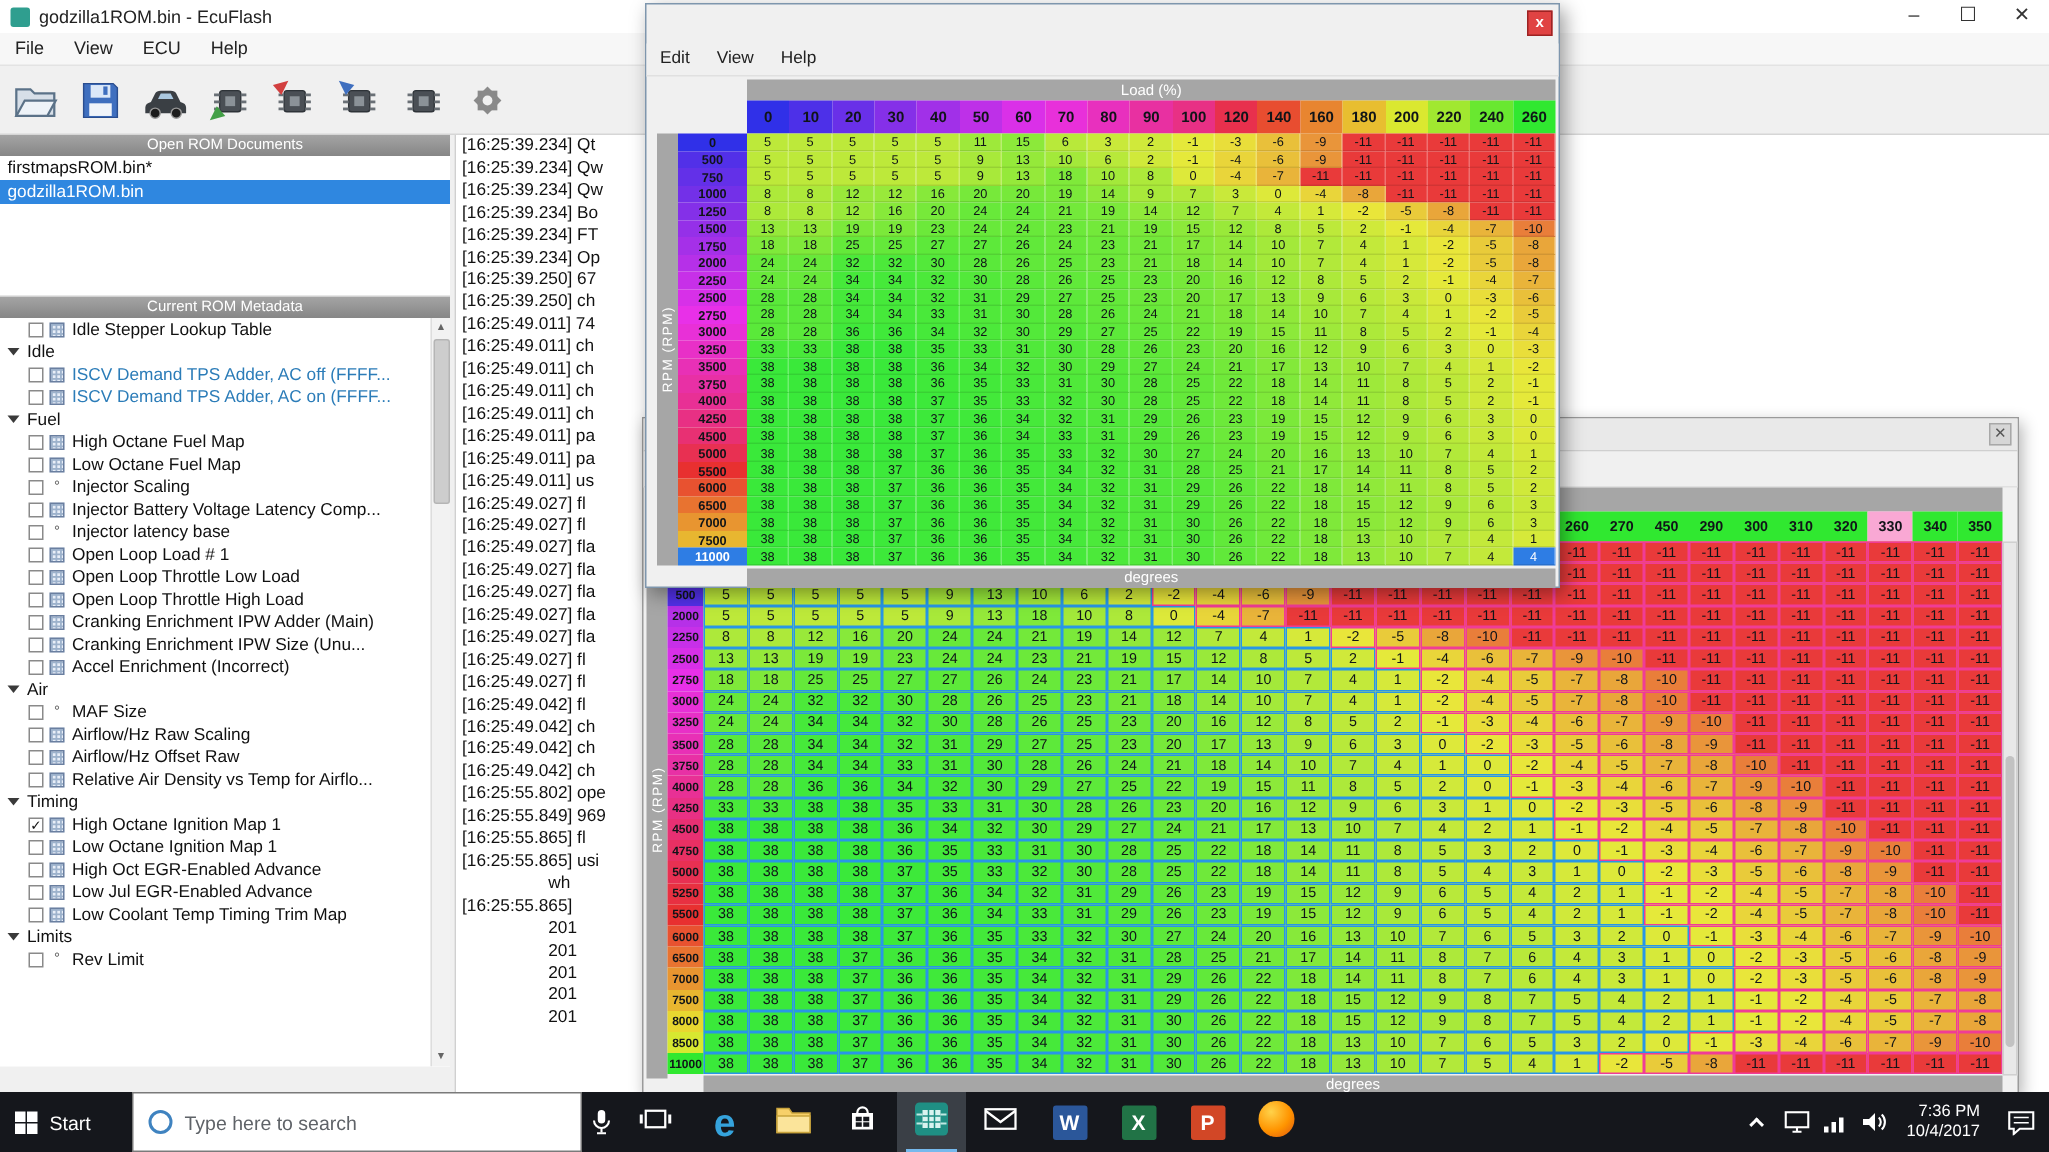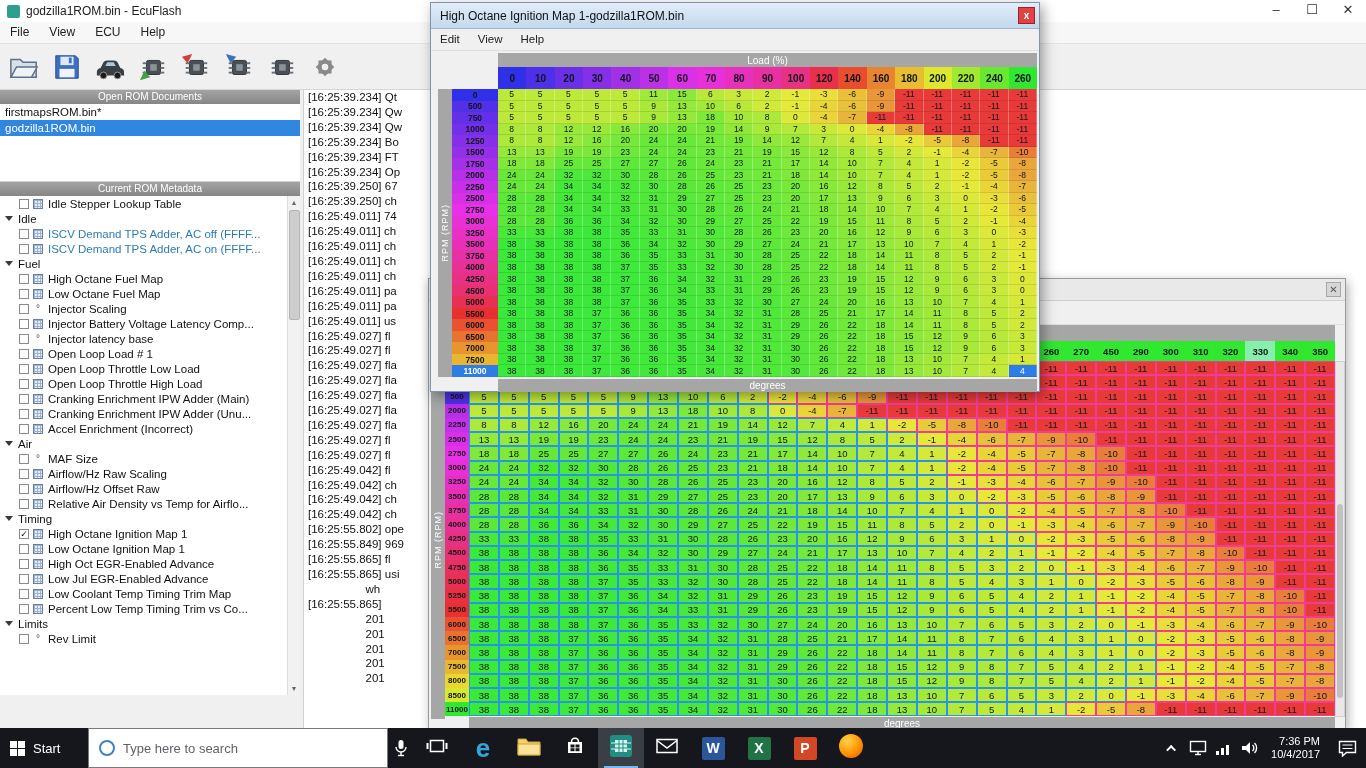--- a/index.html
+++ b/index.html
@@ -15,21 +15,21 @@
   .win-controls span{width:36px;text-align:center;font-size:13px;color:#333;line-height:20px;cursor:default;}
   .menubar{position:absolute;left:0;top:22px;width:1366px;height:22px;background:#f7f7f7;border-bottom:1px solid #e3e3e3;z-index:1;}
   .menu-item{display:inline-block;padding:3px 10px;font-size:12px;color:#222;}
   .toolbar{position:absolute;left:0;top:44px;width:1366px;height:46px;background:#f0f0f0;border-bottom:1px solid #d6d6d6;display:flex;align-items:center;z-index:1;}
   .tool-btn{width:38px;height:38px;margin-left:5px;display:flex;align-items:center;justify-content:center;}
   .tool-btn svg{display:block;}
 
   
   #left-col{position:absolute;left:0;top:90px;width:300px;height:638px;background:#f0f0f0;z-index:1;}
   .panel-header{height:14px;background:linear-gradient(#a4a4a4,#868686);color:#fff;font-size:10px;text-align:center;line-height:14px;}
-  #doc-list{height:78px;background:#fff;border-bottom:1px solid #d0d0d0;overflow:hidden;}
+  #doc-list{height:94px;background:#fff;border-bottom:1px solid #d0d0d0;overflow:hidden;}
   .doc-item{height:16px;line-height:16px;font-size:11.5px;padding-left:5px;color:#111;white-space:nowrap;}
   .doc-item.sel{background:#2f87e0;color:#fff;}
   #meta-tree{height:499px;background:#fff;overflow:hidden;position:relative;}
   .tree-group{height:15px;display:flex;align-items:center;padding-left:5px;font-size:11.5px;color:#111;}
   .tri{width:0;height:0;border-left:4px solid transparent;border-right:4px solid transparent;border-top:5px solid #3a3a3a;margin-right:5px;}
   .tree-item{height:15px;display:flex;align-items:center;padding-left:19px;font-size:11.5px;color:#111;white-space:nowrap;overflow:hidden;}
   .cb{width:10px;height:10px;border:1px solid #8a8a8a;background:#fff;margin-right:4px;font-size:9px;line-height:9px;text-align:center;color:#111;flex:none;}
   .grid-ic{width:10px;height:10px;margin-right:5px;flex:none;border:1px solid #6a7fa0;background-color:#e8eef8;background-image:linear-gradient(#9db2cc 1px,transparent 1px),linear-gradient(90deg,#9db2cc 1px,transparent 1px);background-size:3px 3px;}
   .scalar-ic{width:10px;margin-right:5px;flex:none;color:#555;font-size:10px;line-height:10px;text-align:center;}
   .tlabel{overflow:hidden;text-overflow:ellipsis;}
@@ -324,21 +324,21 @@
           <span class="tlabel">Open Loop Throttle High Load</span>
         </div>
         <div class="tree-item">
           <span class="cb"></span>
           <span class="grid-ic"></span>
           <span class="tlabel">Cranking Enrichment IPW Adder (Main)</span>
         </div>
         <div class="tree-item">
           <span class="cb"></span>
           <span class="grid-ic"></span>
-          <span class="tlabel">Cranking Enrichment IPW Adder (Unu...</span>
+          <span class="tlabel">Cranking Enrichment IPW Size (Unu...</span>
         </div>
         <div class="tree-item">
           <span class="cb"></span>
           <span class="grid-ic"></span>
           <span class="tlabel">Accel Enrichment (Incorrect)</span>
         </div>
         <div class="tree-group">
           <span class="tri"></span>
           <span>Air</span>
         </div>
@@ -383,25 +383,20 @@
         </div>
         <div class="tree-item">
           <span class="cb"></span>
           <span class="grid-ic"></span>
           <span class="tlabel">Low Jul EGR-Enabled Advance</span>
         </div>
         <div class="tree-item">
           <span class="cb"></span>
           <span class="grid-ic"></span>
           <span class="tlabel">Low Coolant Temp Timing Trim Map</span>
-        </div>
-        <div class="tree-item">
-          <span class="cb"></span>
-          <span class="grid-ic"></span>
-          <span class="tlabel">Percent Low Temp Timing Trim vs Co...</span>
         </div>
         <div class="tree-group">
           <span class="tri"></span>
           <span>Limits</span>
         </div>
         <div class="tree-item">
           <span class="cb"></span>
           <span class="scalar-ic">°</span>
           <span class="tlabel">Rev Limit</span>
         </div>
@@ -439,21 +434,21 @@
         <div class="mcell chead" style="background: rgb(161, 232, 48);">220</div>
         <div class="mcell chead" style="background: rgb(105, 232, 48);">240</div>
         <div class="mcell chead" style="background: rgb(77, 232, 48);">250</div>
         <div class="mcell chead" style="background: rgb(48, 232, 48);">260</div>
         <div class="mcell chead" style="background: rgb(48, 232, 48);">270</div>
         <div class="mcell chead" style="background: rgb(48, 232, 48);">450</div>
         <div class="mcell chead" style="background: rgb(48, 232, 48);">290</div>
         <div class="mcell chead" style="background: rgb(48, 232, 48);">300</div>
         <div class="mcell chead" style="background: rgb(48, 232, 48);">310</div>
         <div class="mcell chead" style="background: rgb(48, 232, 48);">320</div>
-        <div class="mcell chead" style="background: #86efac;">330</div>
+        <div class="mcell chead" style="background: #f9a8d4;">330</div>
         <div class="mcell chead" style="background: rgb(48, 232, 48);">340</div>
         <div class="mcell chead" style="background: rgb(48, 232, 48);">350</div>
       </div>
     <div class="axis-bar vert" style="left:2px;top:82px;width:14px;height:358px;">
         <span>RPM (RPM)</span>
       </div>
     <div class="rowheads" id="bg-rowheads" style="left:16px;top:82px;width:24px;">
         <div class="mcell rhead" style="height: 14.22px; background: rgb(48, 48, 232);">0</div>
         <div class="mcell rhead" style="height: 14.22px; background: rgb(65, 48, 232);">250</div>
         <div class="mcell rhead" style="height: 14.22px; background: rgb(82, 48, 232);">500</div>
@@ -1207,23 +1202,20 @@
         <div class="mcell dcell" style="background: rgb(233, 58, 58); border: 1px solid rgb(240, 60, 150);">-11</div>
         <div class="mcell dcell" style="background: rgb(233, 58, 58); border: 1px solid rgb(240, 60, 150);">-11</div>
       </div>
     <div class="axis-bar" style="left:40px;top:438px;width:866px;height:12px;">degrees</div>
     <div id="bg-scroll">
         <div class="thumb"></div>
       </div>
   </div>
 
   <div class="map-window" id="fg-map">
-    <div class="mw-titlebar">
-      <span class="mw-title">High Octane Ignition Map 1-godzilla1ROM.bin</span>
-    </div>
     <span class="mw-close" style="right:4px;top:4px;">x</span>
     <div class="mw-menubar" id="fg-menu"><span class="menu-item small">Edit</span><span class="menu-item small">View</span><span class="menu-item small">Help</span></div>
     <div class="axis-bar" style="left:67px;top:50px;width:539px;height:14px;">Load (%)</div>
     <div class="mgrid" id="fg-colheads" style="left: 67px; top: 64px; width: 539px; height: 22px; grid-template-columns: repeat(19, 1fr);">
         <div class="mcell chead" style="background: rgb(48, 48, 232);">0</div>
         <div class="mcell chead" style="background: rgb(77, 48, 232);">10</div>
         <div class="mcell chead" style="background: rgb(105, 48, 232);">20</div>
         <div class="mcell chead" style="background: rgb(133, 48, 232);">30</div>
         <div class="mcell chead" style="background: rgb(161, 48, 232);">40</div>
         <div class="mcell chead" style="background: rgb(190, 48, 232);">50</div>

